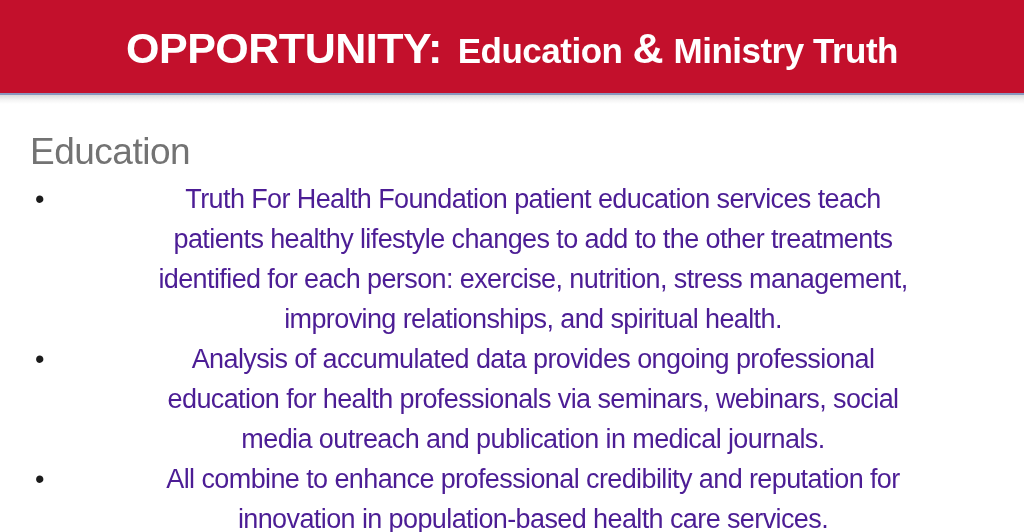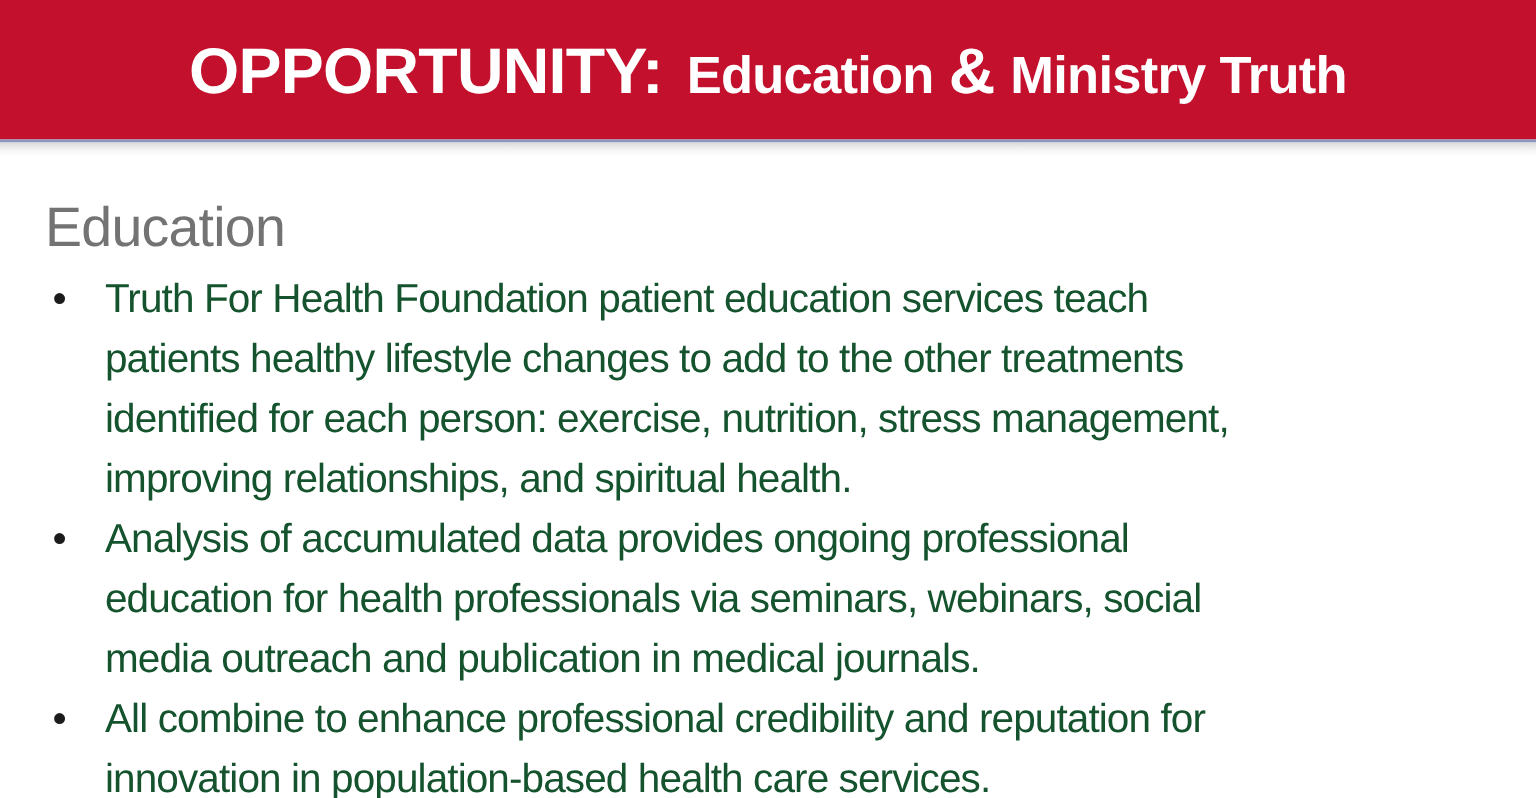--- a/index.html
+++ b/index.html
@@ -84,22 +84,23 @@
     box-sizing: border-box;
     font-size: 27px;
     line-height: 40px;
     color: #1b1b1b;
   }
   .bullet-text {
     flex: 1;
     font-size: 27px;
     line-height: 40px;
     letter-spacing: -0.6px;
-    color: #14532d;
+    color: #4c1d95;
     white-space: pre-line;
+    text-align: center;
   }
 </style>
 </head>
 <body>
 
 <div class="slide">
 
   <div class="banner">
     <div class="banner-title">
       <span class="title-primary">OPPORTUNITY:</span>

